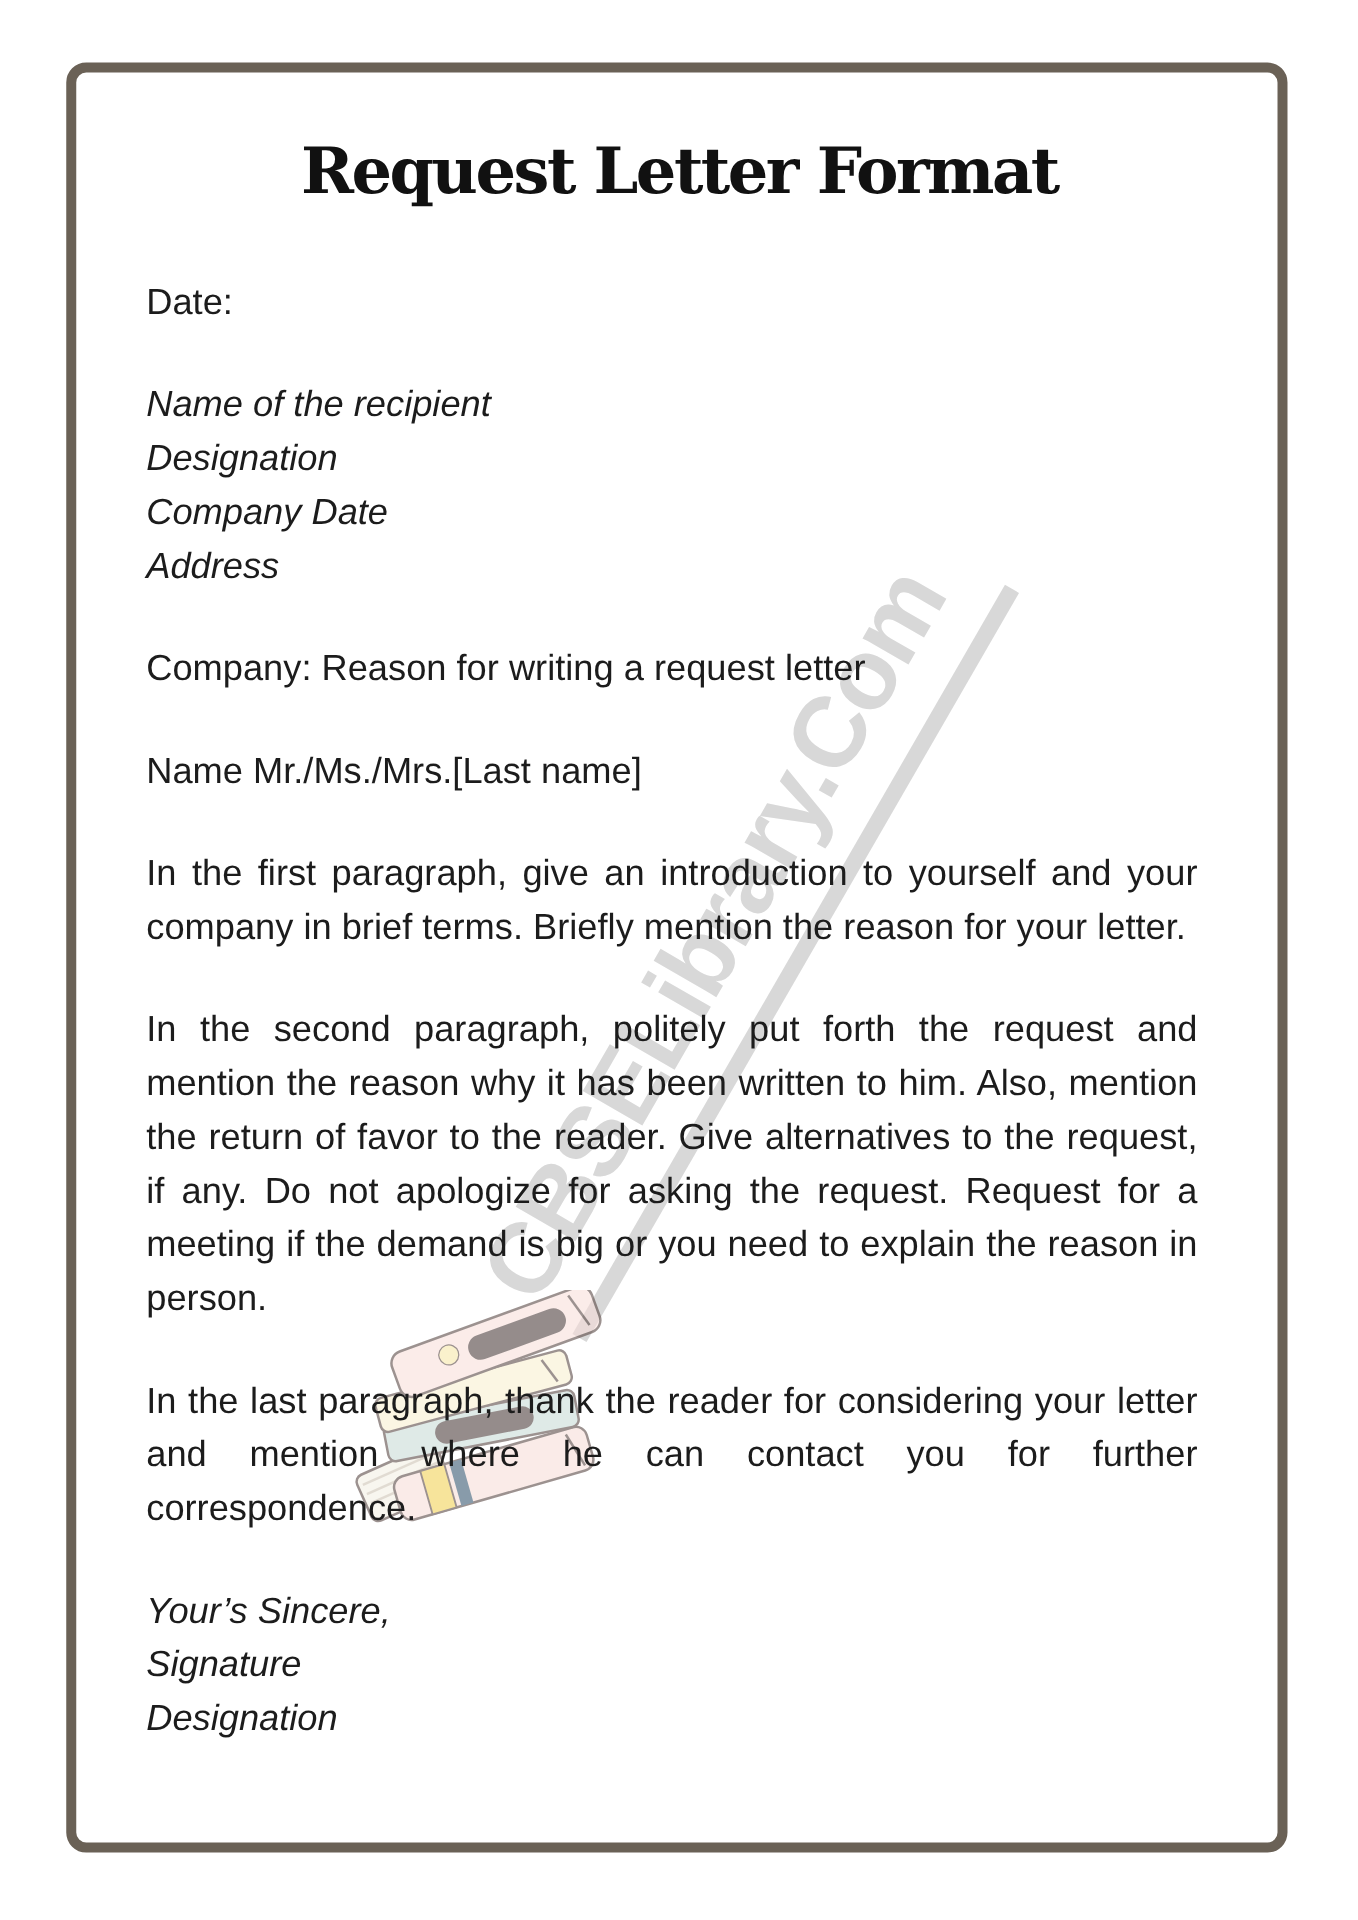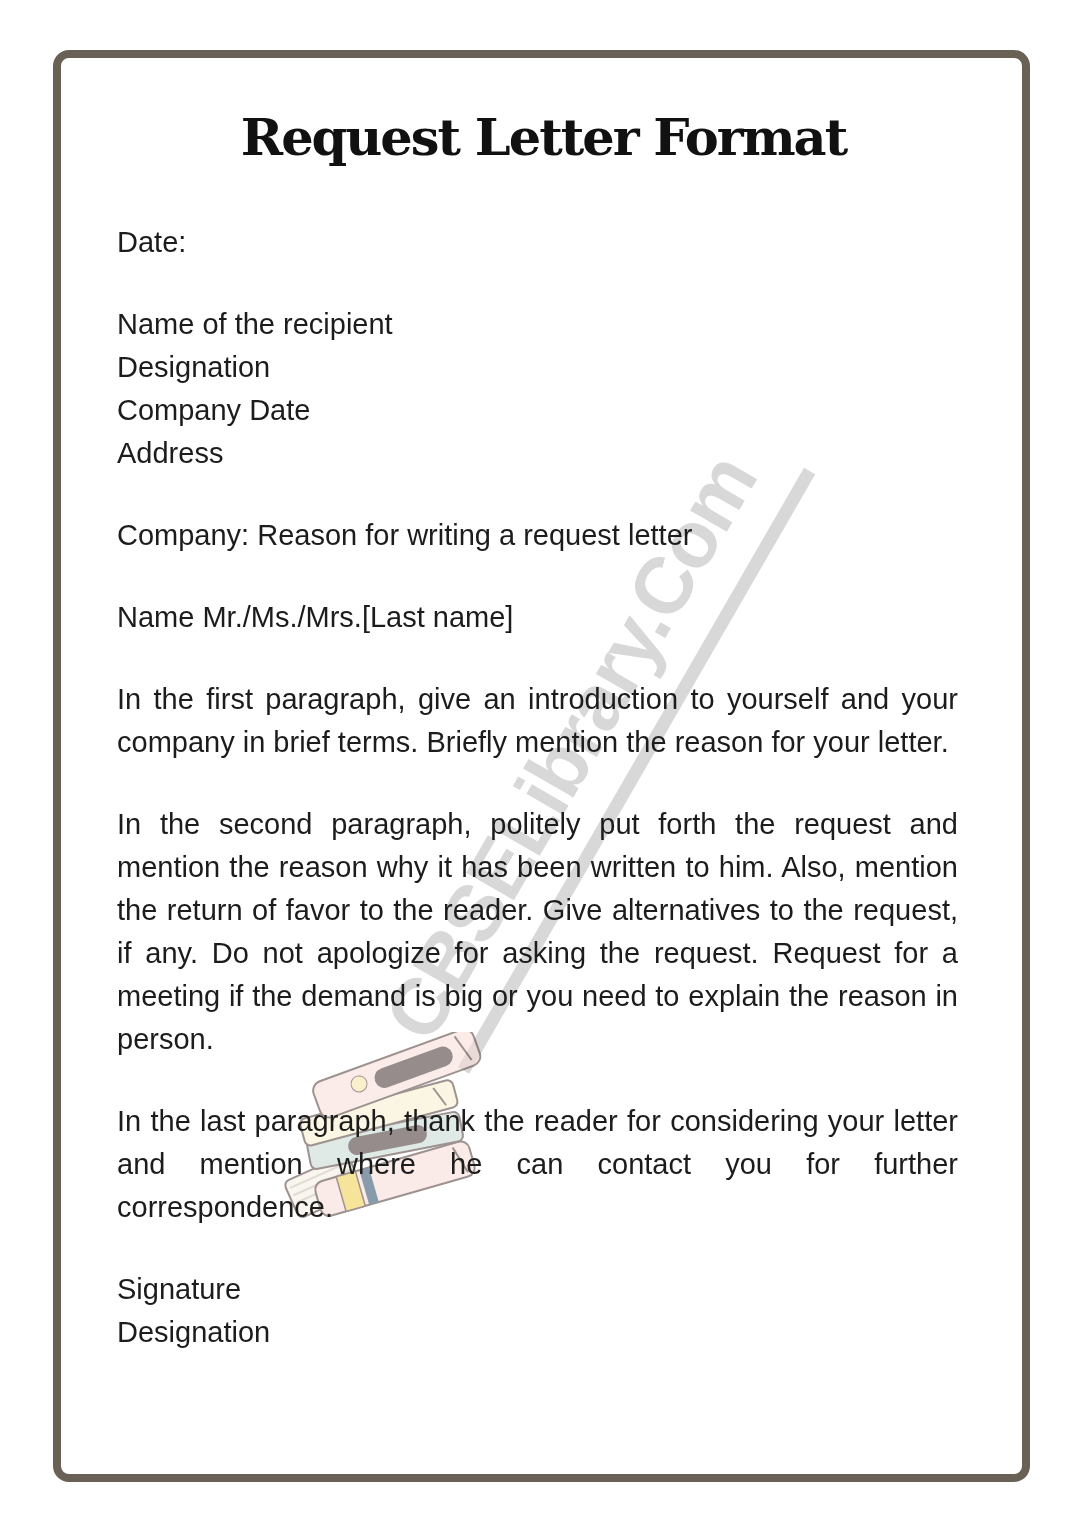--- a/index.html
+++ b/index.html
@@ -84,20 +84,21 @@
   }
   .justify {
     text-align: justify;
   }
   .line {
     font-size: 29px;
     line-height: 43px;
   }
   .block {
     margin: 0 0 39px 0;
+    font-style: italic;
   }
 </style>
 </head>
 <body>
 
 <div class="page">
 
   <div class="frame"></div>
 
   <div class="watermark">
@@ -155,18 +156,19 @@
 
     <p class="para">Name Mr./Ms./Mrs.[Last name]</p>
 
     <p class="para justify">In the first paragraph, give an introduction to yourself and your company in brief terms. Briefly mention the reason for your letter.</p>
 
     <p class="para justify">In the second paragraph, politely put forth the request and mention the reason why it has been written to him.  Also, mention the return of favor to the reader. Give alternatives to the request, if any. Do not apologize for asking the request. Request for a meeting if the demand is big or you need to explain the reason in person.</p>
 
     <p class="para justify">In the last paragraph, thank the reader for considering your letter and mention where he can contact you for further correspondence.</p>
 
     <div class="block">
+      <div class="line">Your’s Sincere,</div>
       <div class="line">Signature</div>
       <div class="line">Designation</div>
     </div>
 
   </div>
 </div>
 
 </body></html>

